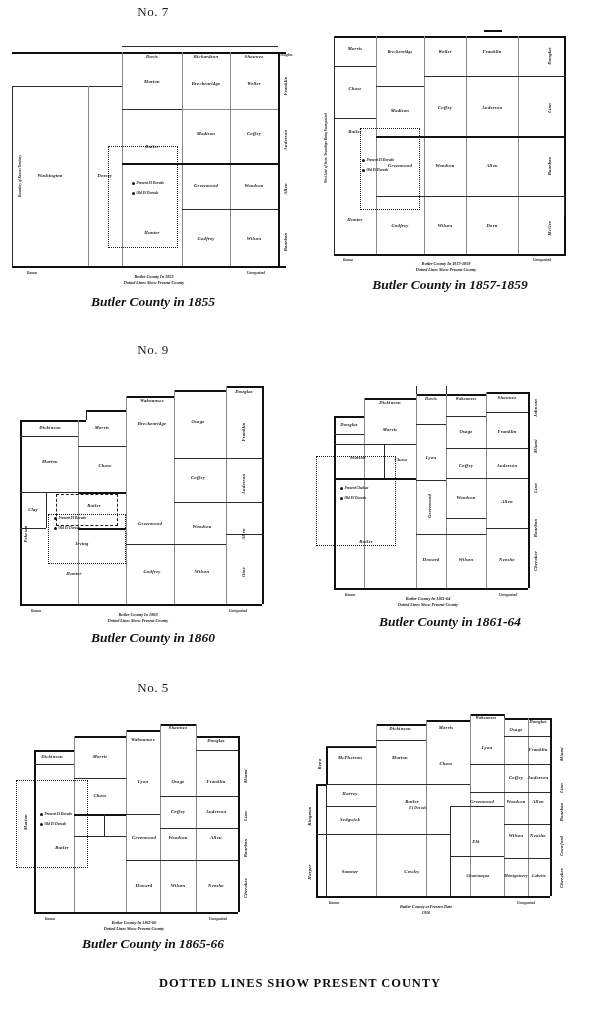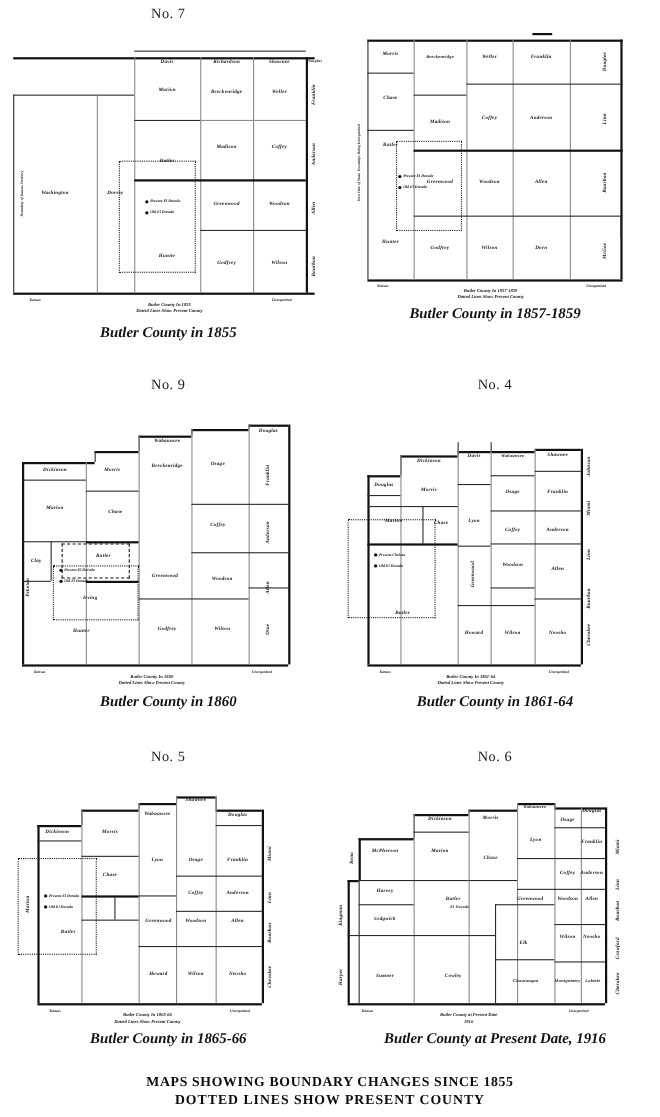--- a/index.html
+++ b/index.html
@@ -329,21 +329,20 @@
 
       <div class="footline" style="left:132px;top:250px;">
         <div>Butler County In 1860</div>
         <div>Dotted Lines Show Present County</div>
       </div>
     </div>
     <div class="panel-caption" style="margin-top:8px;">Butler County in 1860</div>
   </div>
 
   <div class="panel" style="left:306px;top:342px;width:288px;">
-    <div class="panel-number">No. 4</div>
     <div class="map-box" style="width:288px;height:260px;margin-top:4px;">
       <div class="ln thick h" style="left:28px;top:70px;width:30px;"></div>
       <div class="ln thick h" style="left:58px;top:52px;width:52px;"></div>
       <div class="ln thick h" style="left:110px;top:48px;width:30px;"></div>
       <div class="ln thick h" style="left:140px;top:48px;width:40px;"></div>
       <div class="ln thick h" style="left:180px;top:46px;width:42px;"></div>
 
       <div class="ln v" style="left:58px;top:52px;height:18px;"></div>
       <div class="ln v" style="left:110px;top:40px;height:12px;"></div>
       <div class="ln v" style="left:140px;top:40px;height:8px;"></div>
@@ -489,21 +488,20 @@
 
       <div class="footline" style="left:128px;top:220px;">
         <div>Butler County In 1865-66</div>
         <div>Dotted Lines Show Present County</div>
       </div>
     </div>
     <div class="panel-caption" style="margin-top:6px;">Butler County in 1865-66</div>
   </div>
 
   <div class="panel" style="left:306px;top:680px;width:288px;">
-    <div class="panel-number">No. 6</div>
     <div class="map-box" style="width:288px;height:230px;margin-top:4px;">
       <div class="ln thick h" style="left:70px;top:40px;width:50px;"></div>
       <div class="ln thick h" style="left:120px;top:36px;width:44px;"></div>
       <div class="ln thick h" style="left:164px;top:30px;width:34px;"></div>
       <div class="ln thick h" style="left:198px;top:34px;width:46px;"></div>
 
       <div class="ln v" style="left:120px;top:36px;height:4px;"></div>
       <div class="ln v" style="left:164px;top:30px;height:6px;"></div>
       <div class="ln v" style="left:198px;top:30px;height:4px;"></div>
 
@@ -580,21 +578,19 @@
       <div class="cty vert" style="left:4px;top:188px;">Harper</div>
 
       <div class="edge-note" style="left:28px;top:219px;">Kansas</div>
       <div class="edge-note" style="left:220px;top:219px;">Unorganized</div>
 
       <div class="footline" style="left:120px;top:220px;">
         <div>Butler County at Present Date</div>
         <div>1916</div>
       </div>
     </div>
-    <div class="panel-caption" style="margin-top:6px;">Butler County at Present Date, 1916</div>
   </div>
 
   <div class="sheet-caption" style="top:975px;">
-    <div>MAPS SHOWING BOUNDARY CHANGES SINCE 1855</div>
     <div class="l2">DOTTED LINES SHOW PRESENT COUNTY</div>
   </div>
 
 </div>
 
 </body></html>

